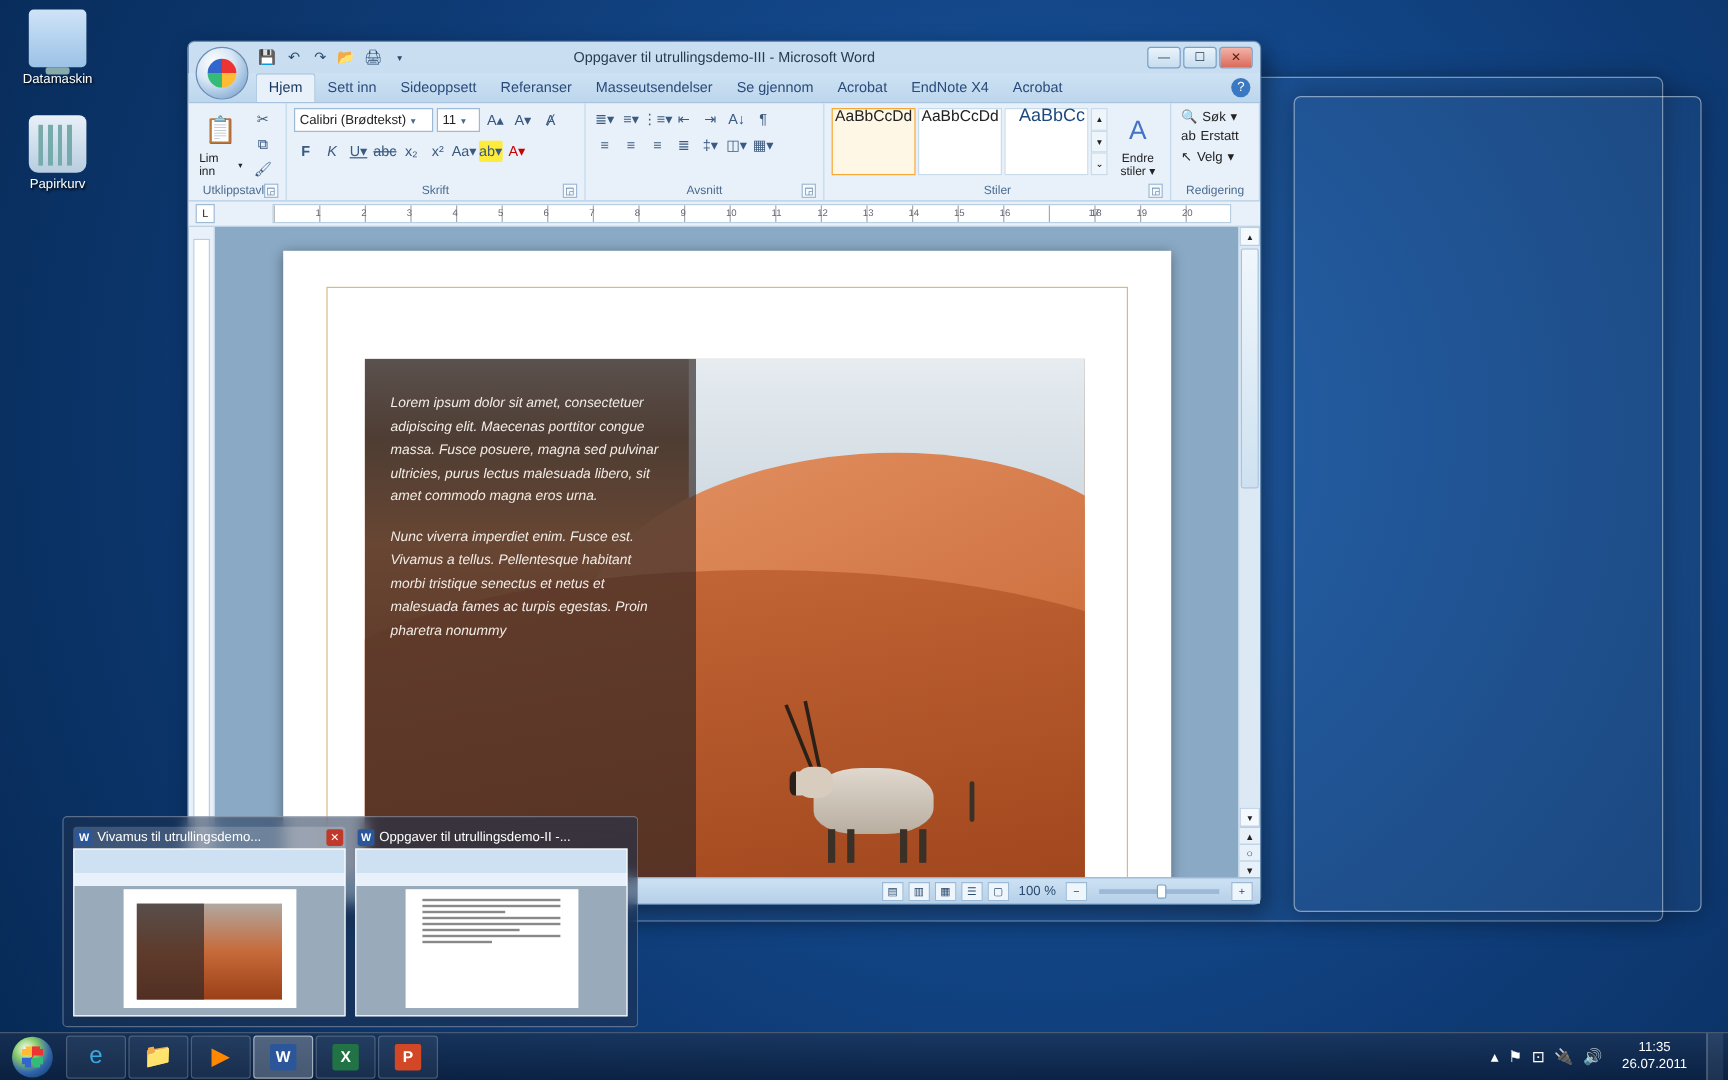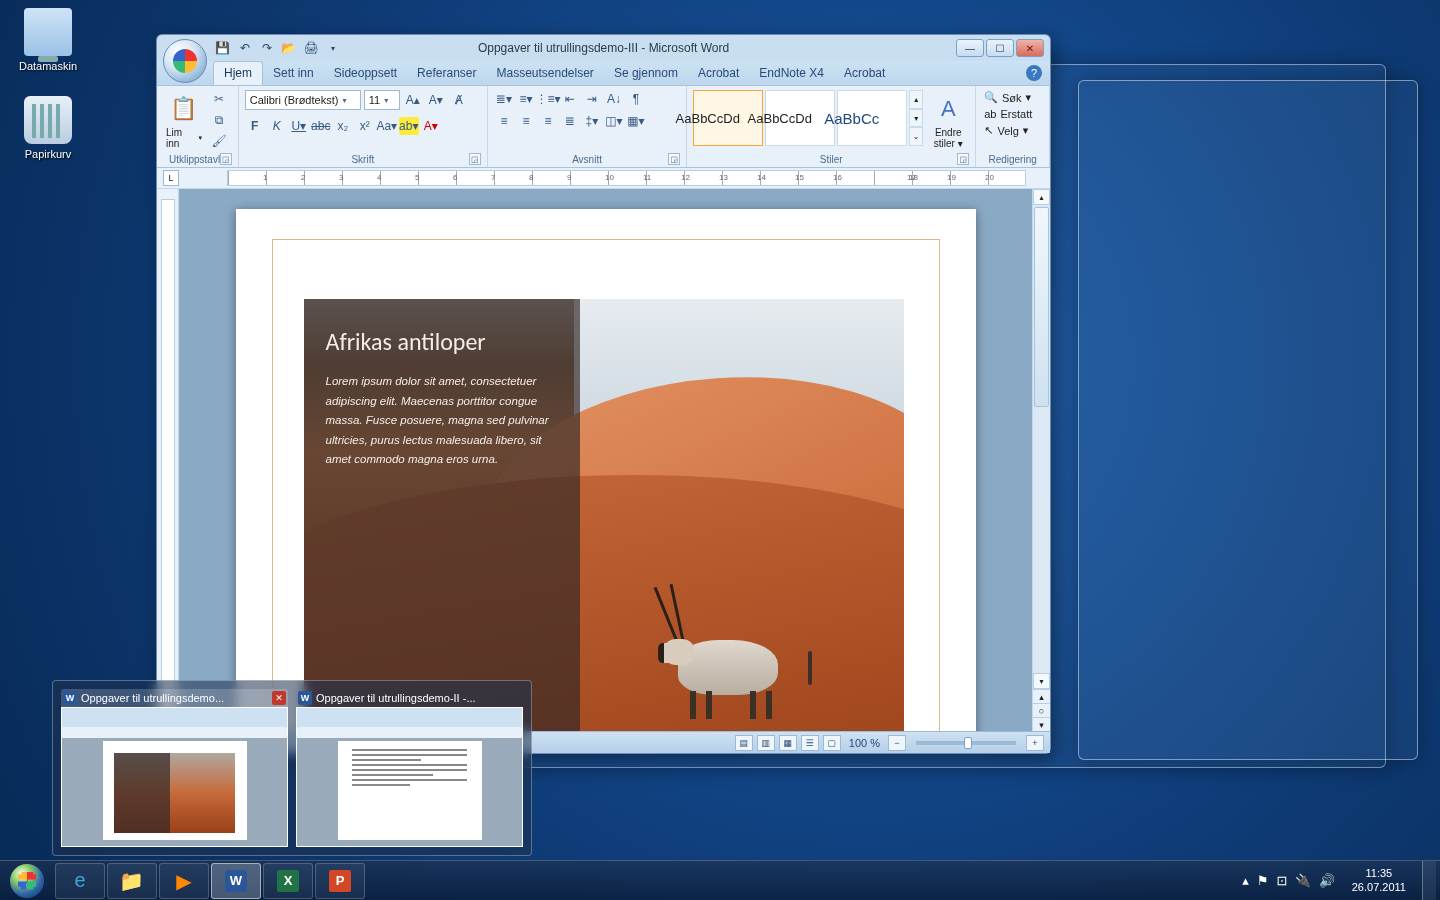--- a/index.html
+++ b/index.html
@@ -44,21 +44,21 @@
 .rgroup .label .launcher { position:absolute; right:0; bottom:0; width:12px; height:12px; border:1px solid #9cbad6; font-size:8px; display:flex; align-items:center; justify-content:center; cursor:pointer; background:#f4f9fd;}
 .bigbtn { width:42px; display:flex; flex-direction:column; align-items:center; gap:2px; padding:2px; border:1px solid transparent; border-radius:3px; cursor:pointer;}
 .bigbtn .ic{width:32px;height:32px;display:flex;align-items:center;justify-content:center;font-size:22px;}
 .smallcol { display:flex; flex-direction:column; gap:3px;}
 .sbtn { width:20px; height:18px; display:flex; align-items:center; justify-content:center; border:1px solid transparent; border-radius:2px; cursor:pointer; font-size:12px; color:#3a5a80;}
 .fontrow { display:flex; gap:3px; align-items:center; margin-bottom:3px;}
 .combo { height:20px; border:1px solid #9cbad6; background:#fff; display:flex; align-items:center; padding:0 4px; font-size:11px; cursor:pointer;}
 .combo .arrow{margin-left:4px;font-size:8px;color:#4a6b90;}
 .btnrow{display:flex; gap:2px; align-items:center;}
 .style-gal { display:flex; gap:2px; height:56px;}
-.style-item { width:70px; border:1px solid #c8dbeb; background:#fff; display:flex; flex-direction:row; align-items:center; justify-content:center; cursor:pointer; padding:2px;gap:41px;}
+.style-item { width:70px; border:1px solid #c8dbeb; background:#fff; display:flex; flex-direction:column; align-items:flex-end; justify-content:center; cursor:pointer; padding:2px;gap:41px;}
 .style-item.sel{border:1px solid #f7a733; background:#fff7e6;}
 .style-item .prev{font-size:13px;}
 .style-item .nm{font-size:9px; color:#4a6b90; margin-top:2px; white-space:nowrap; overflow:hidden; max-width:66px;}
 .style-scroll{width:14px;display:flex;flex-direction:column;}
 .style-scroll div{flex:1;border:1px solid #c8dbeb;background:#eef6fc;display:flex;align-items:center;justify-content:center;font-size:8px;cursor:pointer;}
 .edit-col{display:flex;flex-direction:column;gap:2px;}
 .edit-col .row{display:flex;align-items:center;gap:4px;cursor:pointer;padding:1px 2px;white-space:nowrap;}
 .ruler-zone{background:#e8f1fa;border-bottom:1px solid #c3d8ea;padding:2px 0 2px 26px;position:relative;}
 .hruler{height:16px;margin-left:44px;margin-right:24px;background:#fff;border:1px solid #b8ceE2;position:relative;font-size:8px;color:#667;overflow:hidden;}
 .hruler .tick{position:absolute;top:0;bottom:0;border-left:1px solid #aaa;}
@@ -355,22 +355,22 @@
             <div class="body"></div>
               <div class="head"></div>
               <div class="face"></div>
             <div class="leg l1"></div>
               <div class="leg l2"></div>
               <div class="leg l3"></div>
               <div class="leg l4"></div>
             <div class="tail"></div>
           </div>
           <div class="text-overlay">
-            <h1>Afrikas antiloper</h1>
             <p>Lorem ipsum dolor sit amet, consectetuer adipiscing elit. Maecenas porttitor congue massa. Fusce posuere, magna sed pulvinar ultricies, purus lectus malesuada libero, sit amet commodo magna eros urna.</p>
+            <p>Nunc viverra imperdiet enim. Fusce est. Vivamus a tellus. Pellentesque habitant morbi tristique senectus et netus et malesuada fames ac turpis egestas. Proin pharetra nonummy</p>
           </div>
         </div>
       </div>
     </div>
     <div class="vscroll">
       <div class="arr">▴</div>
       <div class="track">
           <div class="thumb"></div>
         </div>
       <div class="arr">▾</div>
@@ -394,21 +394,21 @@
         </div>
       <div class="viewbtn">+</div>
     </div>
   </div>
 </div>
 
 <div class="peek">
   <div class="thumb active">
     <div class="thead">
       <span class="word-ic" style="width:14px;height:14px;font-size:9px">W</span>
-      <span>Oppgaver til utrullingsdemo...</span>
+      <span>Vivamus til utrullingsdemo...</span>
       <span class="tclose">✕</span>
     </div>
     <div class="tbody">
         <div class="mini-word">
           <div class="mini-page">
             <div class="mini-hero">
               <div class="mini-ov"></div>
             </div>
           </div>
         </div>

